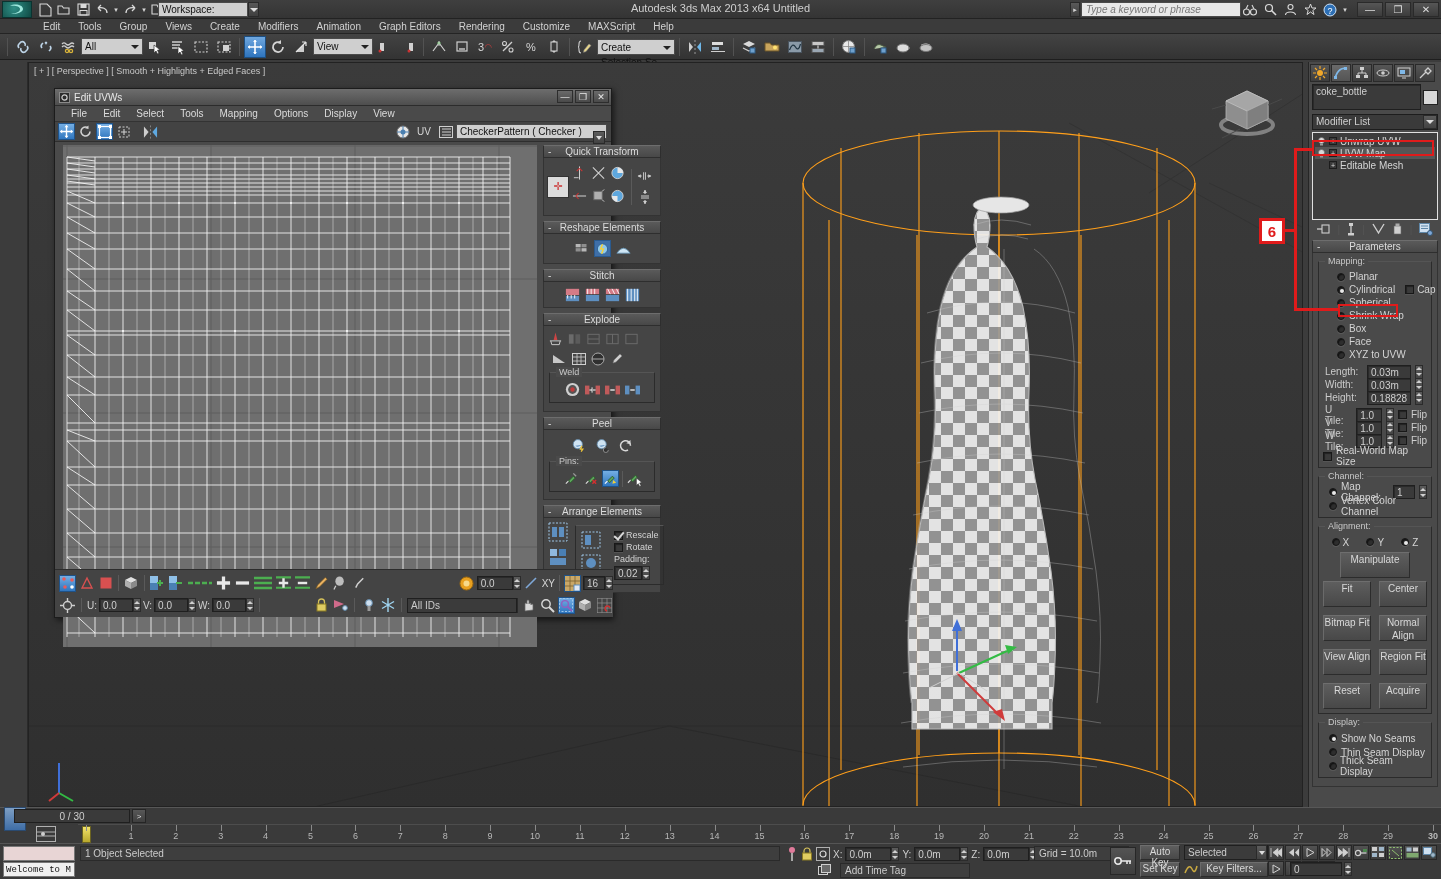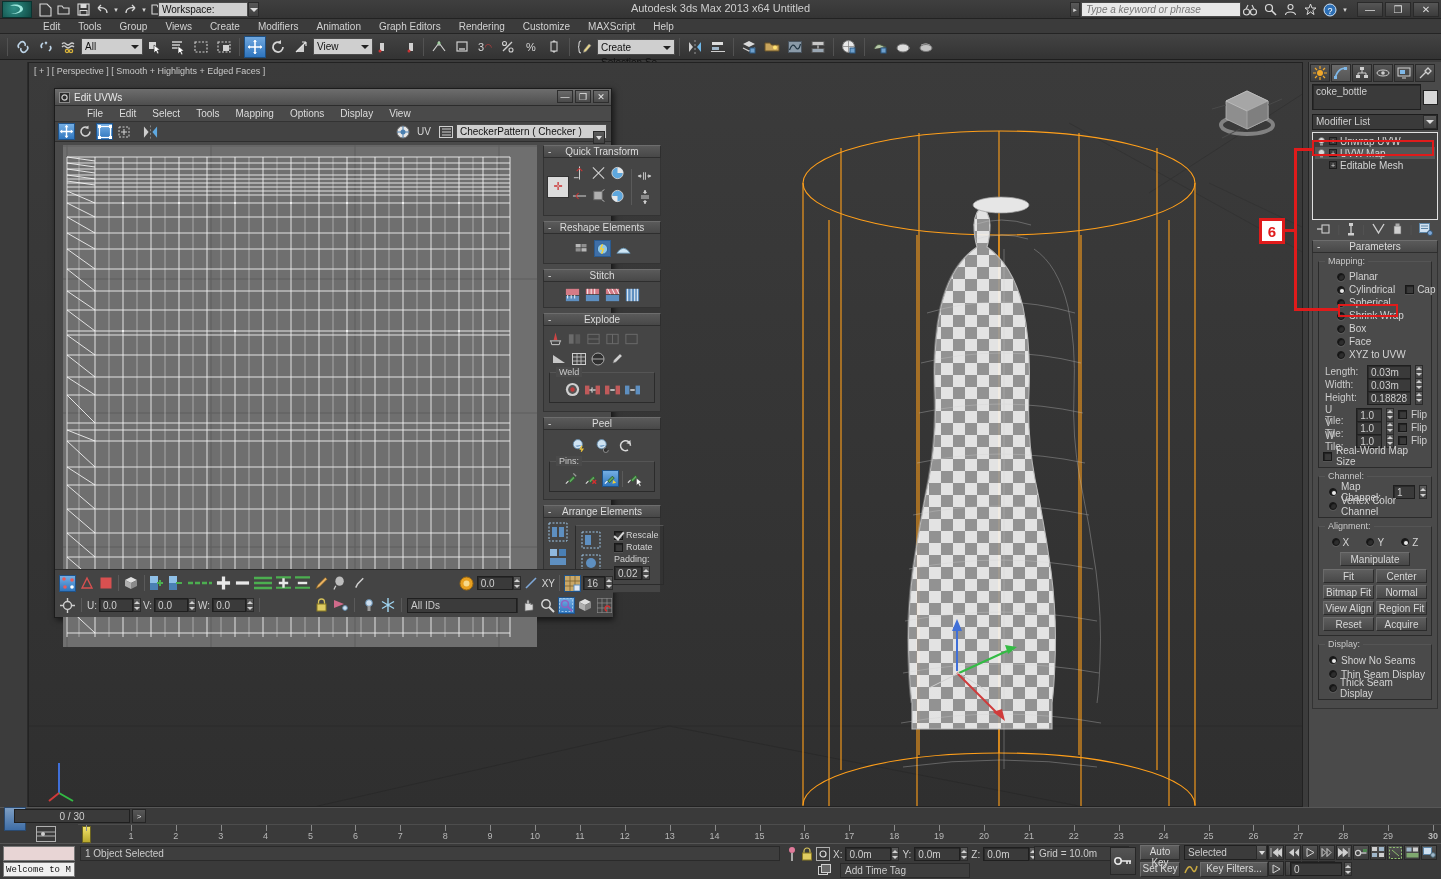--- a/index.html
+++ b/index.html
@@ -104,21 +104,21 @@
 
   
   #uvw{position:absolute;left:54px;top:88px;width:558px;height:530px;
     background:#4a4a4a;border:1px solid #1c1c1c;box-shadow:2px 2px 6px rgba(0,0,0,.6);}
   #uvwtitle{height:17px;background:linear-gradient(#6d6d6d,#4e4e4e);border-bottom:1px solid #2c2c2c;
     display:flex;align-items:center;padding-left:4px;gap:4px;}
   #uvwtitle .tx{font-size:10px;color:#e8e8e8;}
   #uvwwbtns{position:absolute;right:2px;top:1px;display:flex;gap:2px;}
   #uvwwbtns .wb{width:16px;height:13px;background:linear-gradient(#6a6a6a,#4a4a4a);border:1px solid #2d2d2d;
     display:flex;align-items:center;justify-content:center;font-size:9px;color:#e8e8e8;}
-  #uvwmenu{height:16px;background:#4a4a4a;border-bottom:1px solid #333;display:flex;align-items:center;padding-left:24px;}
+  #uvwmenu{height:16px;background:#4a4a4a;border-bottom:1px solid #333;display:flex;align-items:center;padding-left:8px;}
   #uvwmenu .mi2{padding:0 8px;font-size:10px;color:#dcdcdc;}
   #uvwtb{height:20px;background:#434343;border-bottom:1px solid #2e2e2e;display:flex;align-items:center;padding-left:3px;gap:2px;}
   .uvi{width:17px;height:17px;display:flex;align-items:center;justify-content:center;font-size:11px;color:#cfcfcf;border:1px solid transparent;}
   .uvi.sel{background:linear-gradient(#74aee4,#2f76bf);border:1px solid #1f5288;color:#fff;}
   #uvgrid{position:absolute;left:8px;top:56px;width:474px;height:502px;background:#6f6f6f;overflow:hidden;}
   #uvbottom{position:absolute;left:0;bottom:0;width:558px;height:48px;background:#444;border-top:1px solid #2c2c2c;}
   #uvrow1{position:absolute;left:0;top:2px;width:558px;height:22px;display:flex;align-items:center;gap:2px;padding-left:4px;}
   #uvrow2{position:absolute;left:0;top:25px;width:558px;height:20px;display:flex;align-items:center;gap:2px;padding-left:4px;}
 
   
@@ -142,22 +142,22 @@
   .srow.sel{background:#565656;}
   .eye{width:9px;height:9px;display:inline-flex;align-items:center;justify-content:center;font-size:8px;color:#d8d8d8;flex:none;}
   .plus{width:8px;height:8px;background:#3a3a3a;border:1px solid #1c1c1c;display:inline-flex;align-items:center;
     justify-content:center;font-size:7px;line-height:7px;color:#ddd;flex:none;}
   #stacktools{display:flex;align-items:center;justify-content:space-around;height:14px;margin:1px 4px;}
   #stacktools span{font-size:10px;color:#c8c8c8;}
   #paramroll{margin:4px 3px 0;}
   #params{background:#4a4a4a;border:1px solid #333;border-top:none;padding:2px 3px 4px;}
   .prow{display:flex;align-items:center;gap:4px;height:13px;font-size:10px;color:#cfcfcf;}
   .plabel{font-size:10px;color:#cbcbcb;}
-  .pbtn{height:14px;line-height:13px;}
-  .btngrid{display:grid;grid-template-columns:1fr 1fr;gap:2px;margin-top:3px;}
+  .pbtn{height:26px;line-height:13px;}
+  .btngrid{display:grid;grid-template-columns:1fr 1fr;gap:8px;margin-top:3px;}
 
   
   #anno6{position:absolute;left:1259px;top:218px;width:26px;height:26px;background:#fff;border:3px solid #e01b1b;
     display:flex;align-items:center;justify-content:center;color:#e01b1b;font-weight:bold;font-size:15px;
     font-family:"Liberation Sans",sans-serif;z-index:50;}
   .annoline{position:absolute;background:#e01b1b;z-index:49;}
   #annobox-stack{position:absolute;left:1312px;top:140px;width:122px;height:16px;border:2px solid #e01b1b;z-index:50;pointer-events:none;}
   #annobox-cyl{position:absolute;left:1338px;top:304px;width:60px;height:13px;border:2px solid #e01b1b;z-index:50;pointer-events:none;}
 
   

